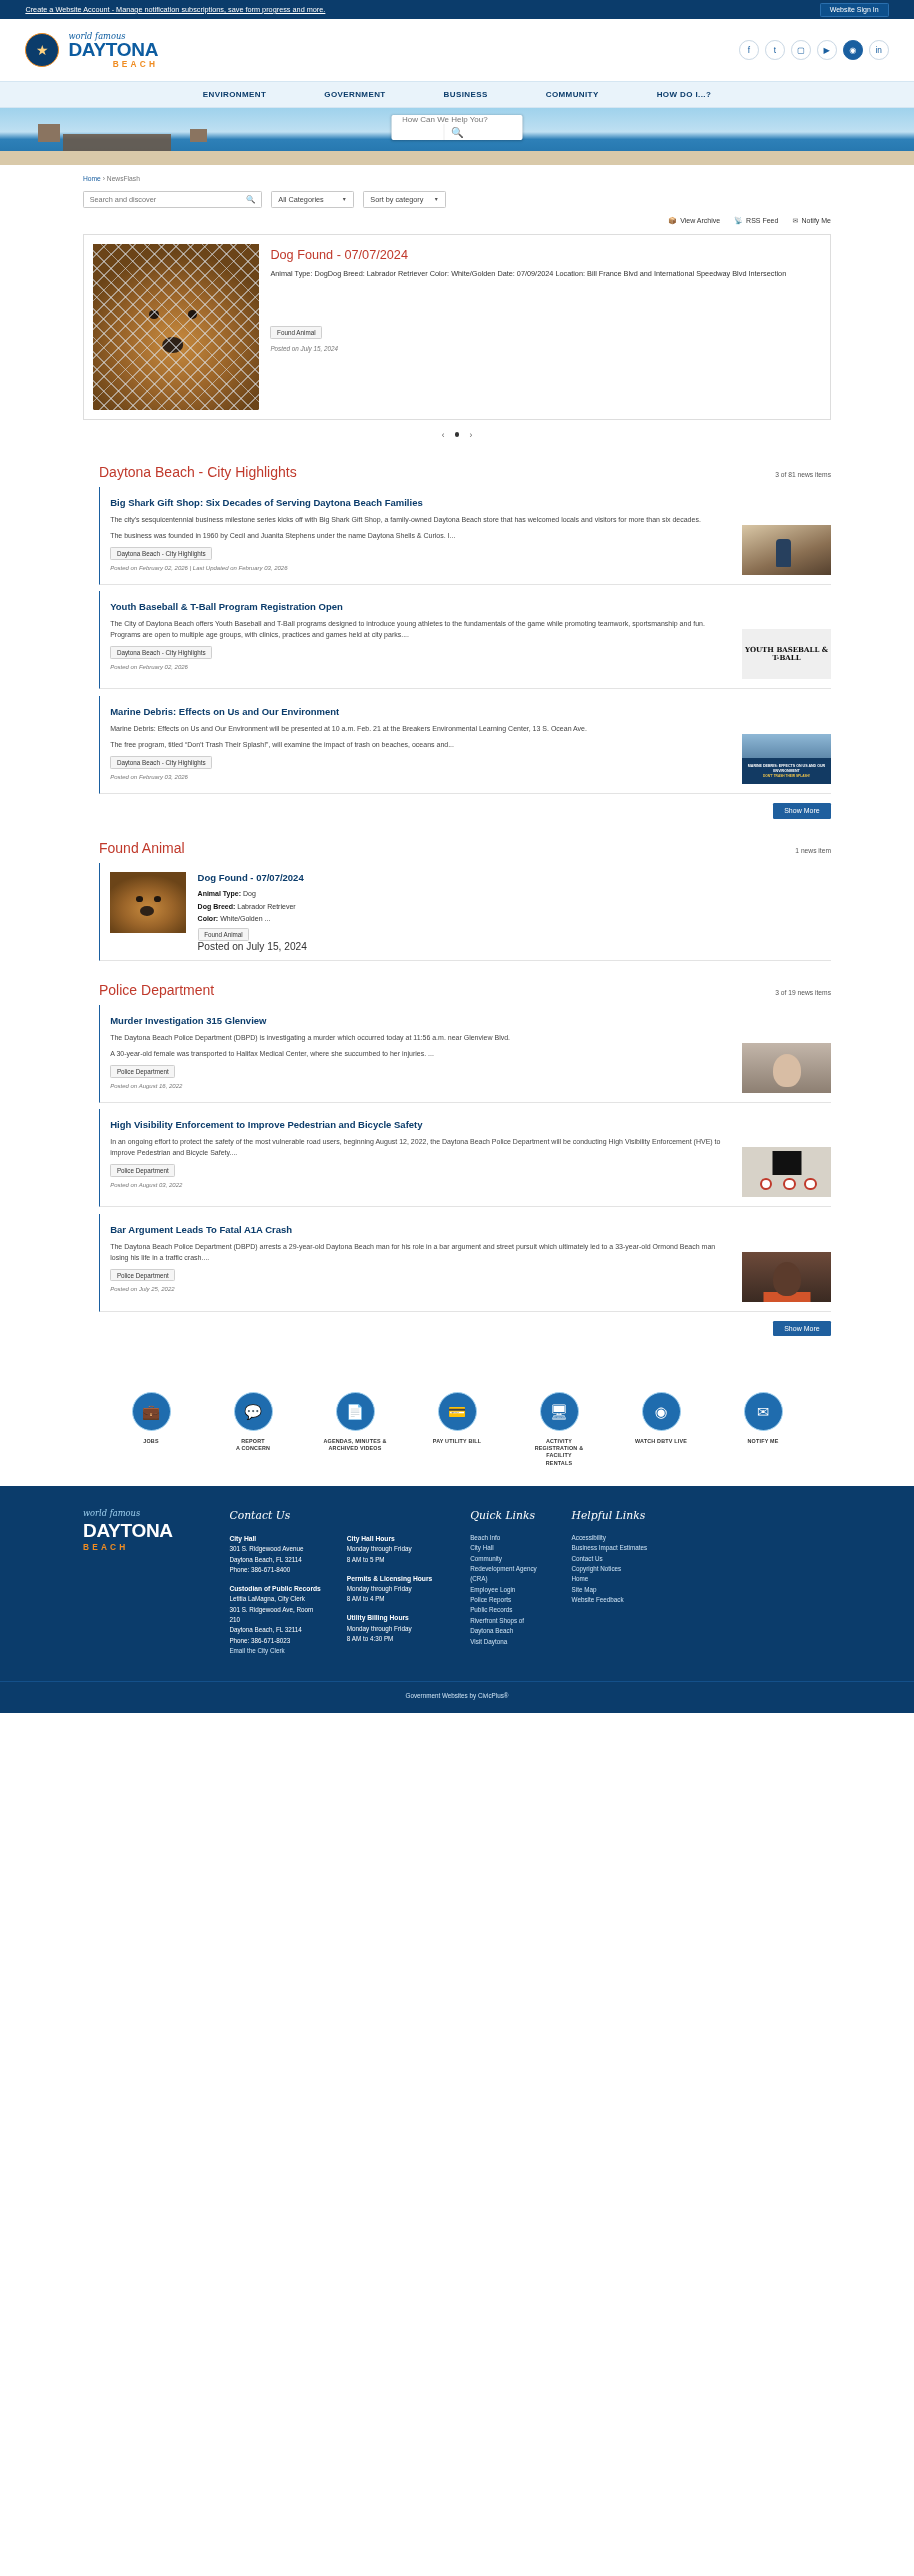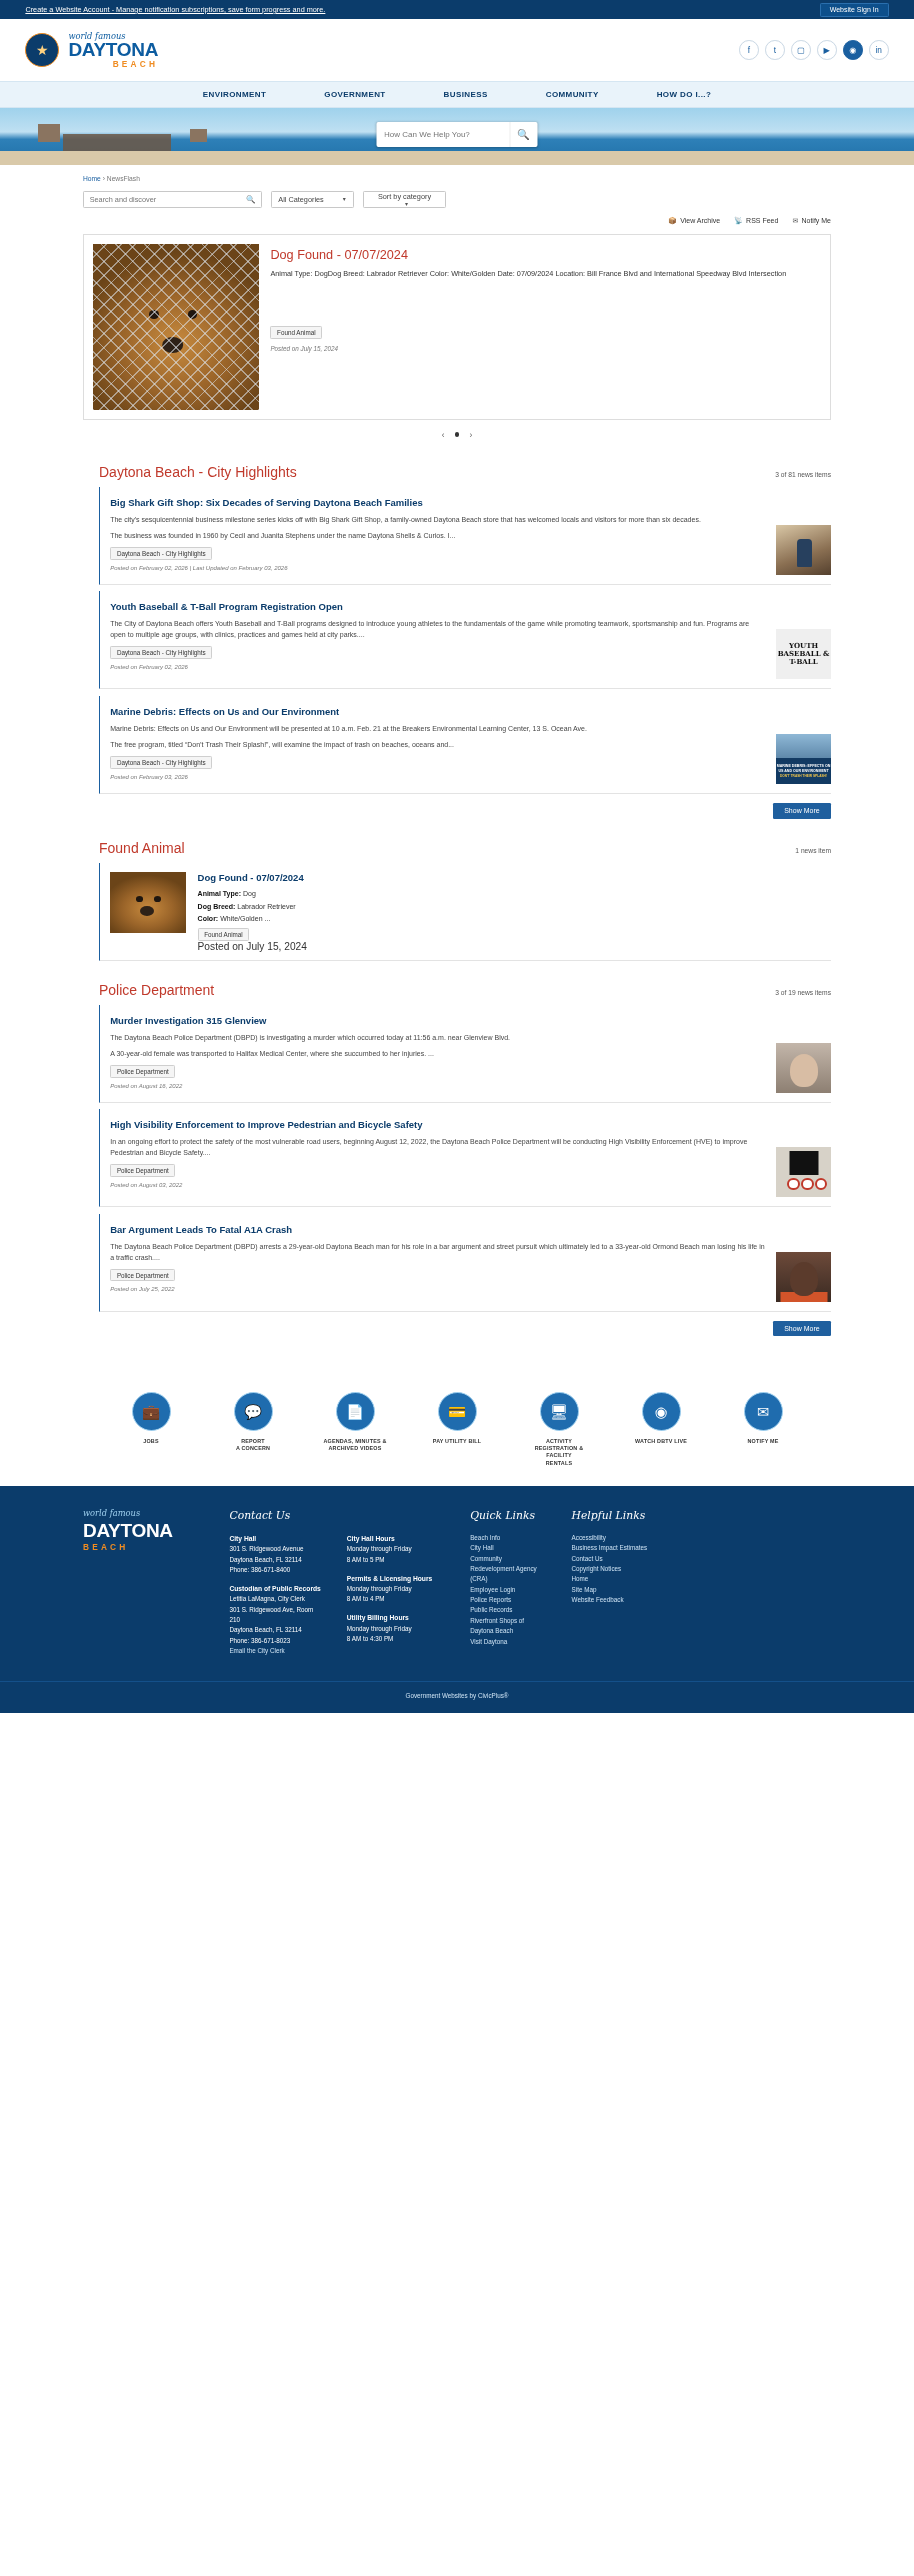--- a/index.html
+++ b/index.html
@@ -84,23 +84,23 @@
     position:absolute; left:63px; bottom:9px; width:108px; height:21.6px;
     background:#6d5846; opacity:0.85;
   }
   .hero .pier .post {
     position:absolute; bottom:-9px; width:3.2px; height:11.4px; background:#5c4a3a;
   }
   .hero .bldg {
     position:absolute; bottom:23px; width:21.6px; height:18px; background:#8a7460;
   }
   .searchwrap {
-    position:absolute; left:50%; top:14px; transform:translateX(-50%);
-    width:161px; height:25.4px; background:#fff; border-radius:1.9px;
-    display:flex; align-items:center; box-shadow:0 0.6px 2.5px rgba(0,0,0,.25);
+    position:absolute; left:50%; top:7px; transform:translateX(-50%);
+    width:131px; height:25.4px; background:#fff; border-radius:1.9px;
+    display:flex; align-items:center; box-shadow:0 0.6px 2.5px rgba(0,0,0,.25);flex-direction:column;
   }
   .searchwrap input {
     flex:1; border:0; outline:none; font-size:8px; color:#555;
     padding:0 7.6px; background:transparent;
   }
   .searchwrap .sbtn {
     width:28px; height:25.4px; display:flex; align-items:center;
     justify-content:center; color:#444; font-size:10.2px;
     border-left:0.6px solid #eee;
   }
@@ -123,21 +123,21 @@
   .fsearch input {
     flex:1; border:0; outline:none; font-size:7.3px; color:#666; padding:0 5.7px;
   }
   .fsearch .ico { padding-right:5.1px; color:#777; font-size:7.6px; }
   .sel {
     height:17px; border:0.6px solid #c8c8c8; background:#fff;
     font-size:7.3px; color:#444; display:flex; align-items:center;
     padding:0 6.3px; justify-content:space-between; border-radius:1.3px;
   }
   .sel#cat, .sel.cat { width:83px; }
-  .sel.sort { width:83px;flex-direction:column; }
+  .sel.sort { width:83px; }
   .sel .chev { font-size:5.1px; color:#555; margin-left:3.8px; }
 
   .toolrow {
     display:flex; justify-content:flex-end; gap:14px;
     padding:0 83px; margin-top:9px; font-size:7px; color:#333;
   }
   .tool { display:flex; align-items:center; gap:3.2px; }
   .tool .gi { color:#555; font-size:7px; }
 
   
@@ -202,21 +202,21 @@
     padding-left:10.2px; margin-top:6.3px;
   }
   .item .txt { flex:1; }
   .item h3 {
     margin:0 0 5.7px; font-size:9.5px; color:#0b3c6b; font-weight:bold;
     line-height:1.3;
   }
   .item p { margin:0 0 5.1px; font-size:7px; line-height:1.55; color:#444; }
   .item .meta { font-size:6px; color:#777; font-style:italic; margin-top:5.1px; }
   .item .shot {
-    width:55px; height:50px; flex:none; background:#ccc; overflow:hidden;
+    width:89px; height:50px; flex:none; background:#ccc; overflow:hidden;
     position:relative;
     margin-top:28px;
   }
   .shot.store { background:linear-gradient(160deg,#d9c7a6 0%,#8a6f52 60%,#54402e 100%); }
   .shot.store:after{
     content:""; position:absolute; left:38%; top:28%; width:15.2px; height:28px;
     background:#27405e; border-radius:3.8px 3.8px 1.3px 1.3px;
   }
   .shot.tball { background:#efefef; display:flex; align-items:center; justify-content:center;
     font-family:"DejaVu Serif",serif; font-weight:bold; font-size:7px; color:#111; text-align:center; line-height:1.15;}

